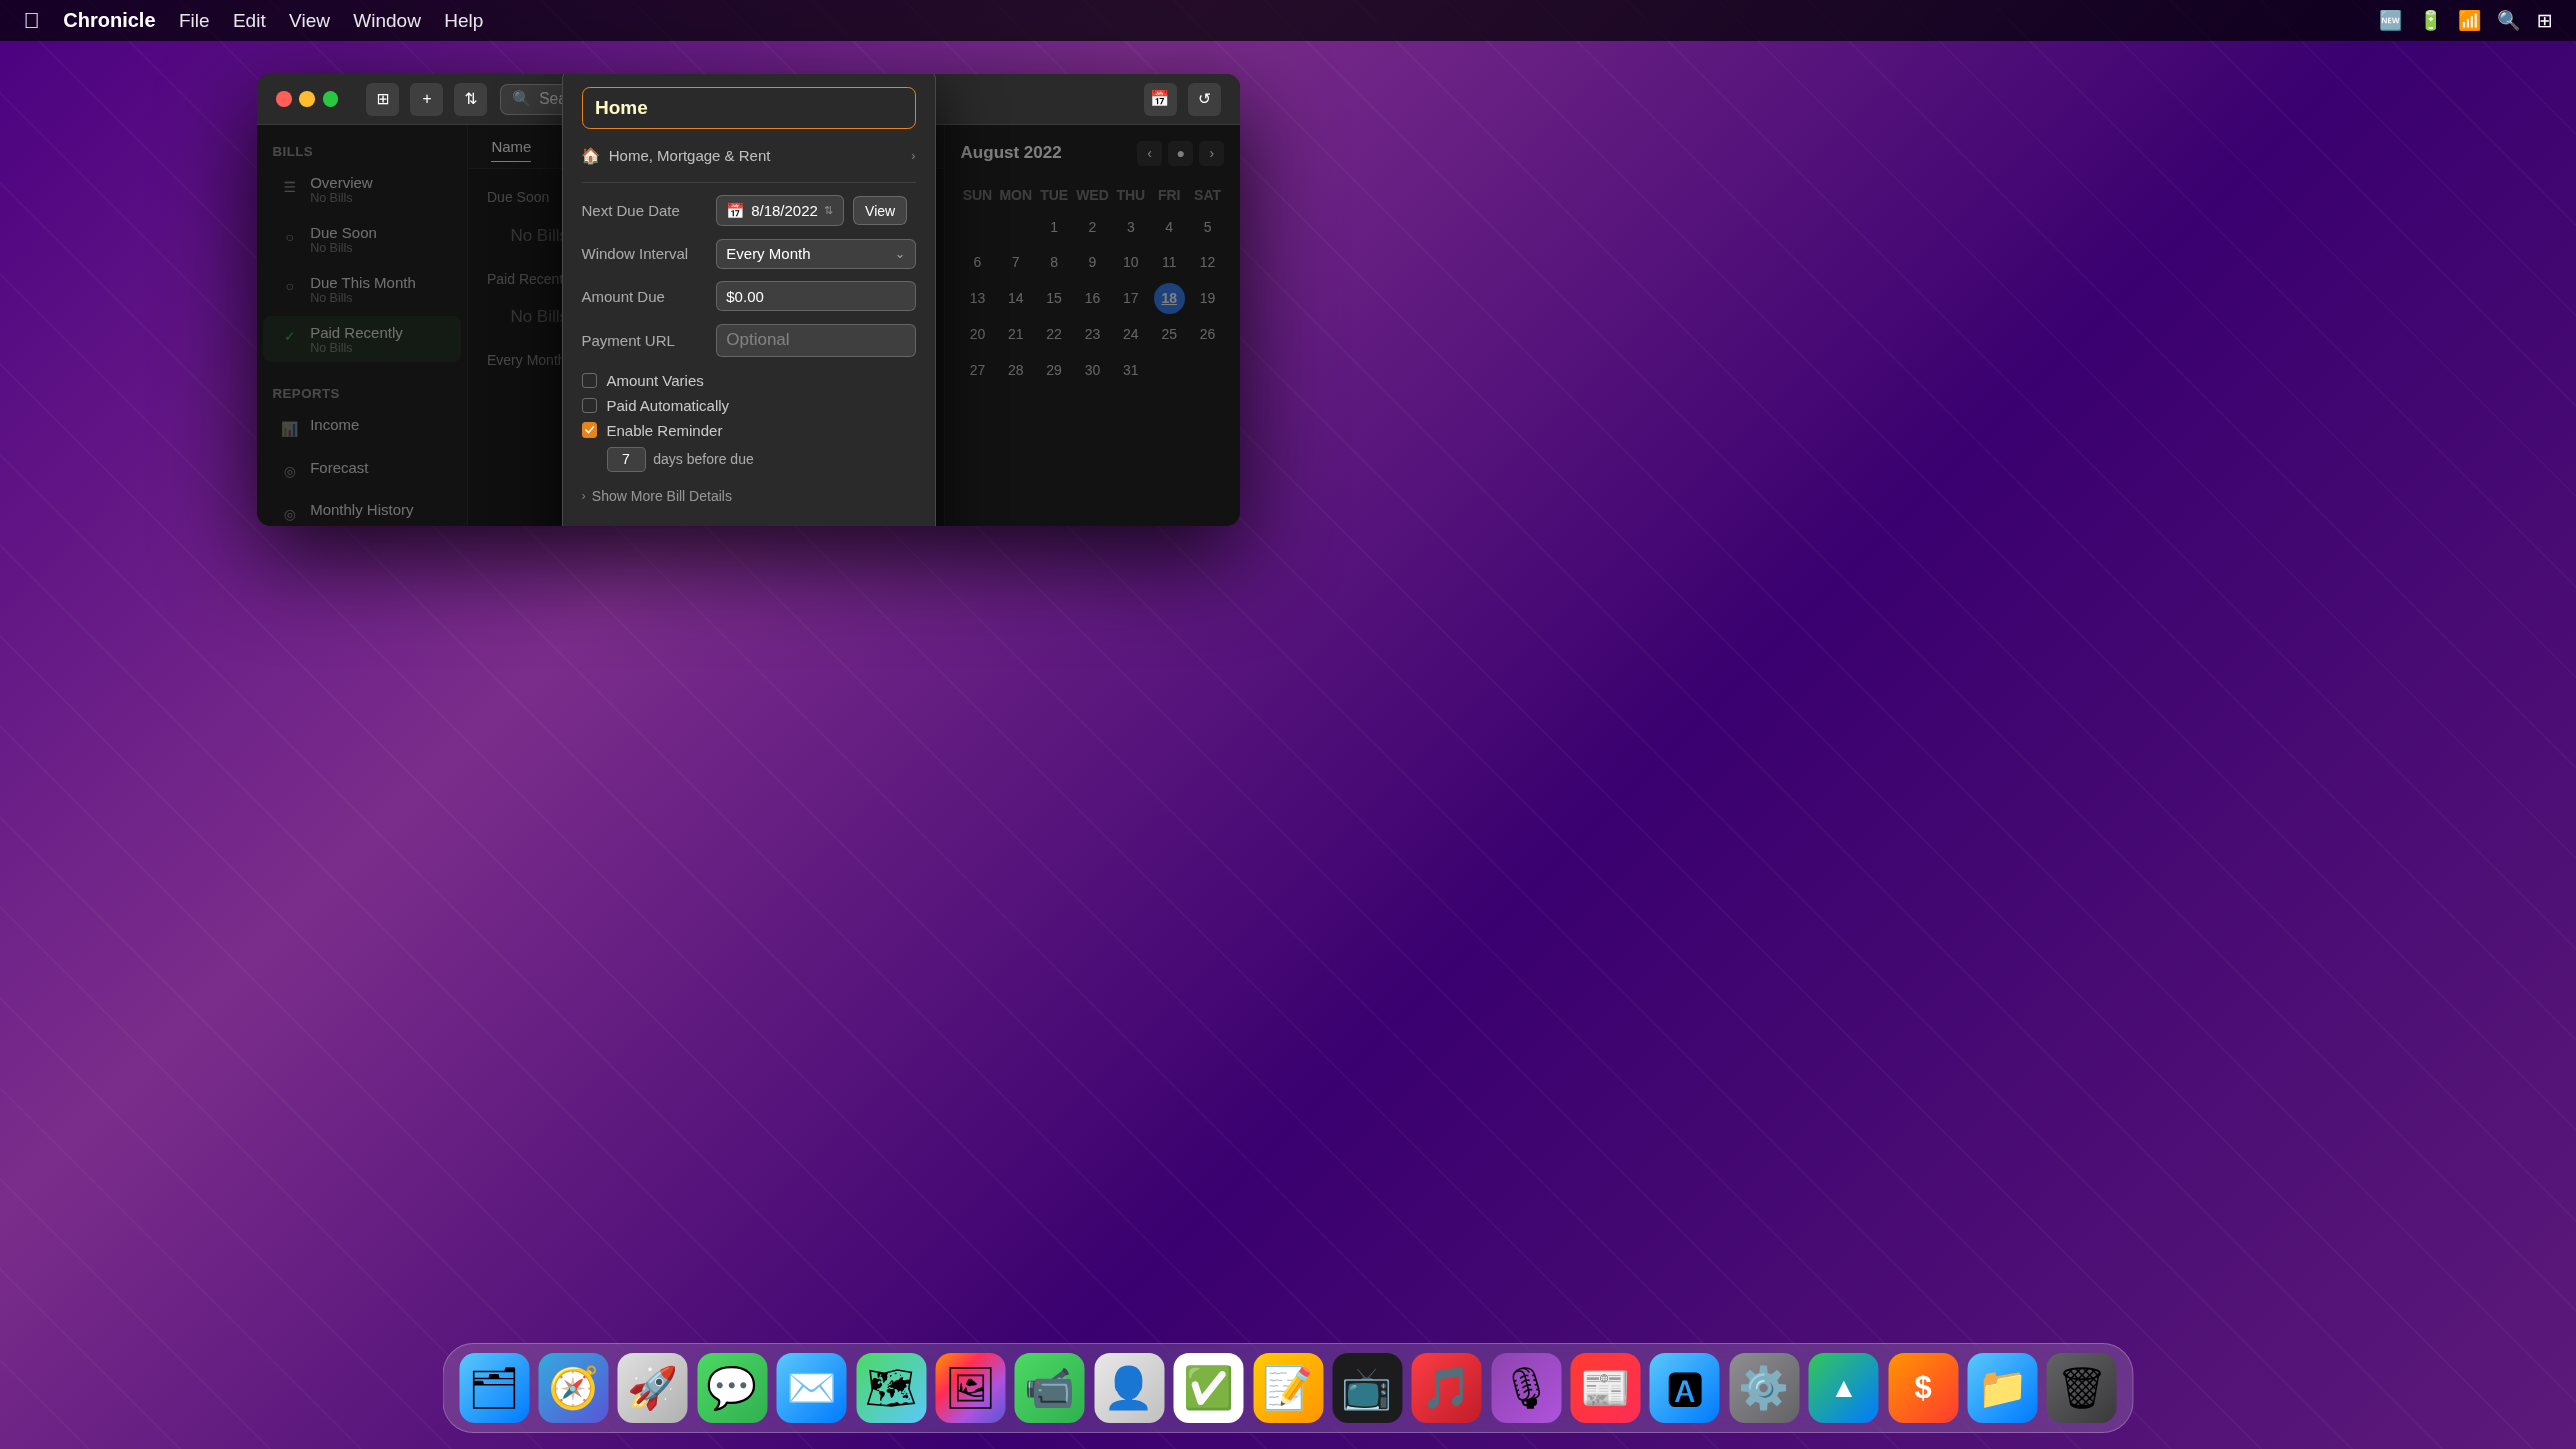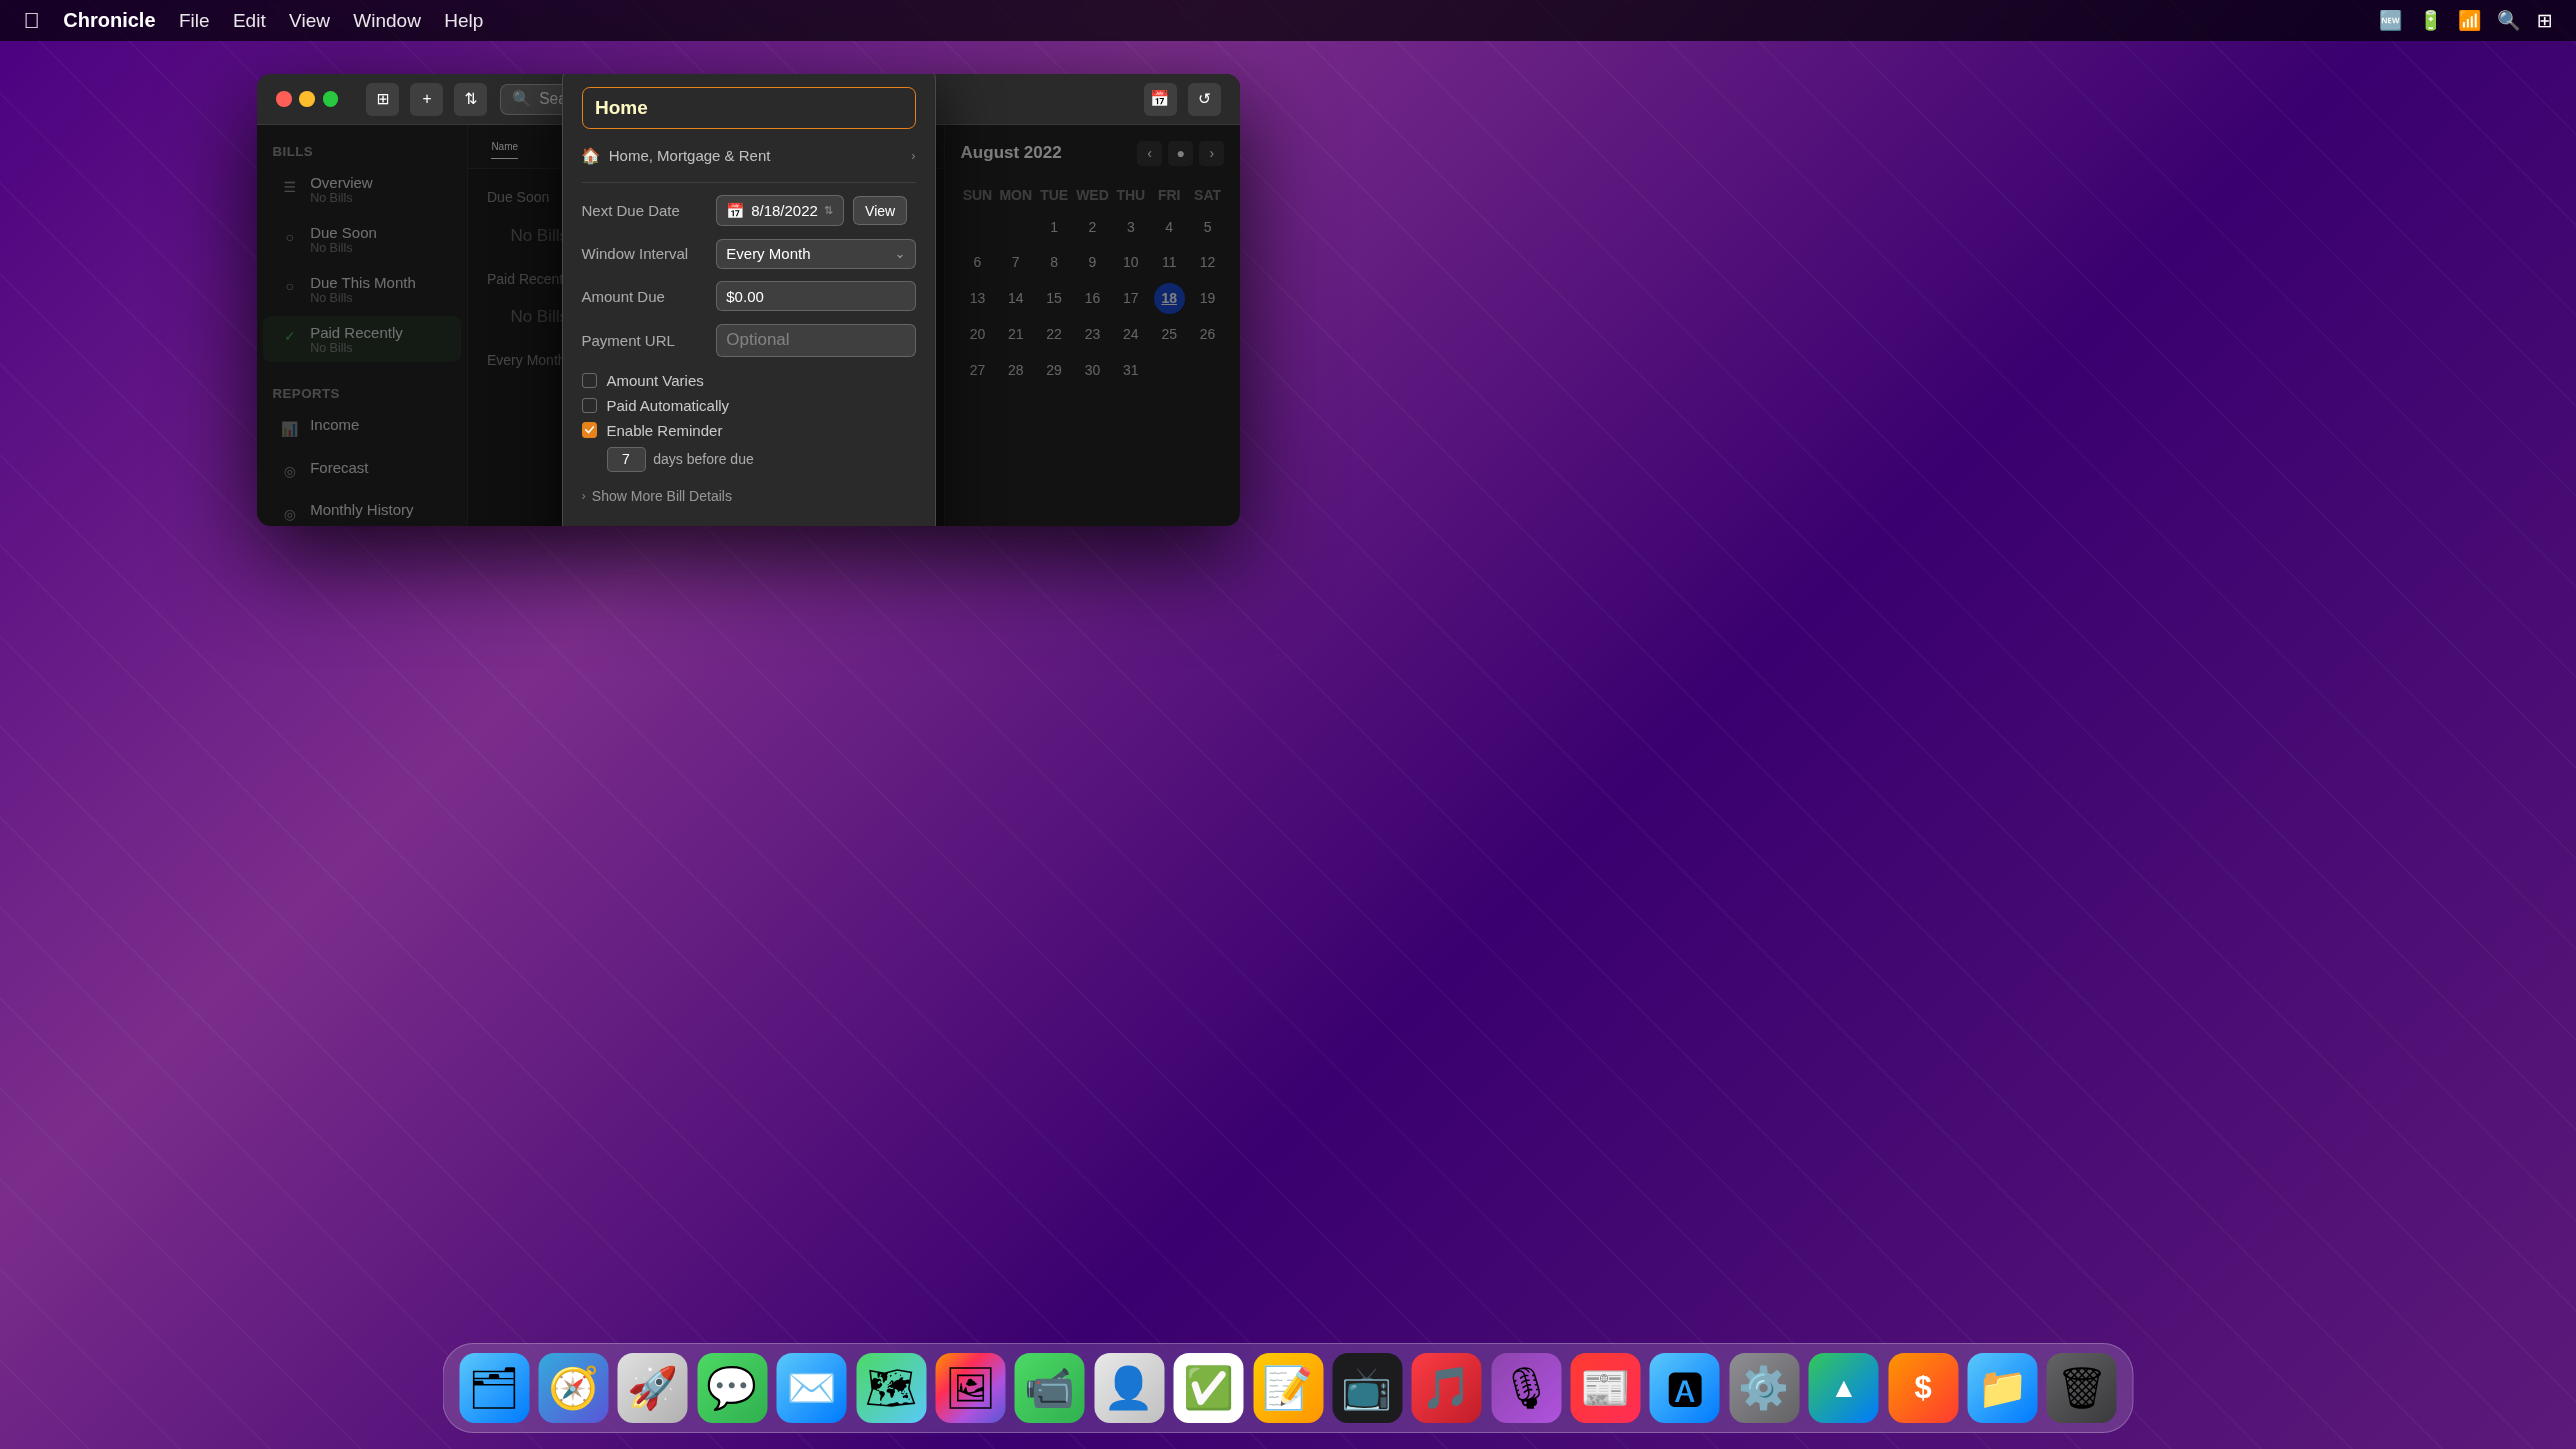--- a/index.html
+++ b/index.html
@@ -263,21 +263,21 @@
       display: flex;
       align-items: center;
       padding: 0 23.4px;
       background: #222;
     }
     .content-tabs {
       display: flex;
       gap: 47px;
     }
     .content-tab {
-      font-size: 10px;
+      font-size: 15px;
       color: rgba(255,255,255,0.5);
       cursor: pointer;
       padding: 6.2px 0;
     }
     .content-tab.active {
       color: white;
       border-bottom: 1.6px solid white;
     }
 
     
@@ -359,21 +359,21 @@
       border-radius: 50%;
       width: 31px;
       height: 31px;
       display: flex;
       align-items: center;
       justify-content: center;
       cursor: pointer;
       margin: 0 auto;
     }
     .cal-day.today {
-      background: #1d4ed8;
+      background: #3b82f6;
       color: white;
       font-weight: 600;
       text-decoration: underline;
     }
     .cal-day.empty { opacity: 0; cursor: default; }
 
     
     .modal-overlay {
       position: absolute;
       top: 51px;

